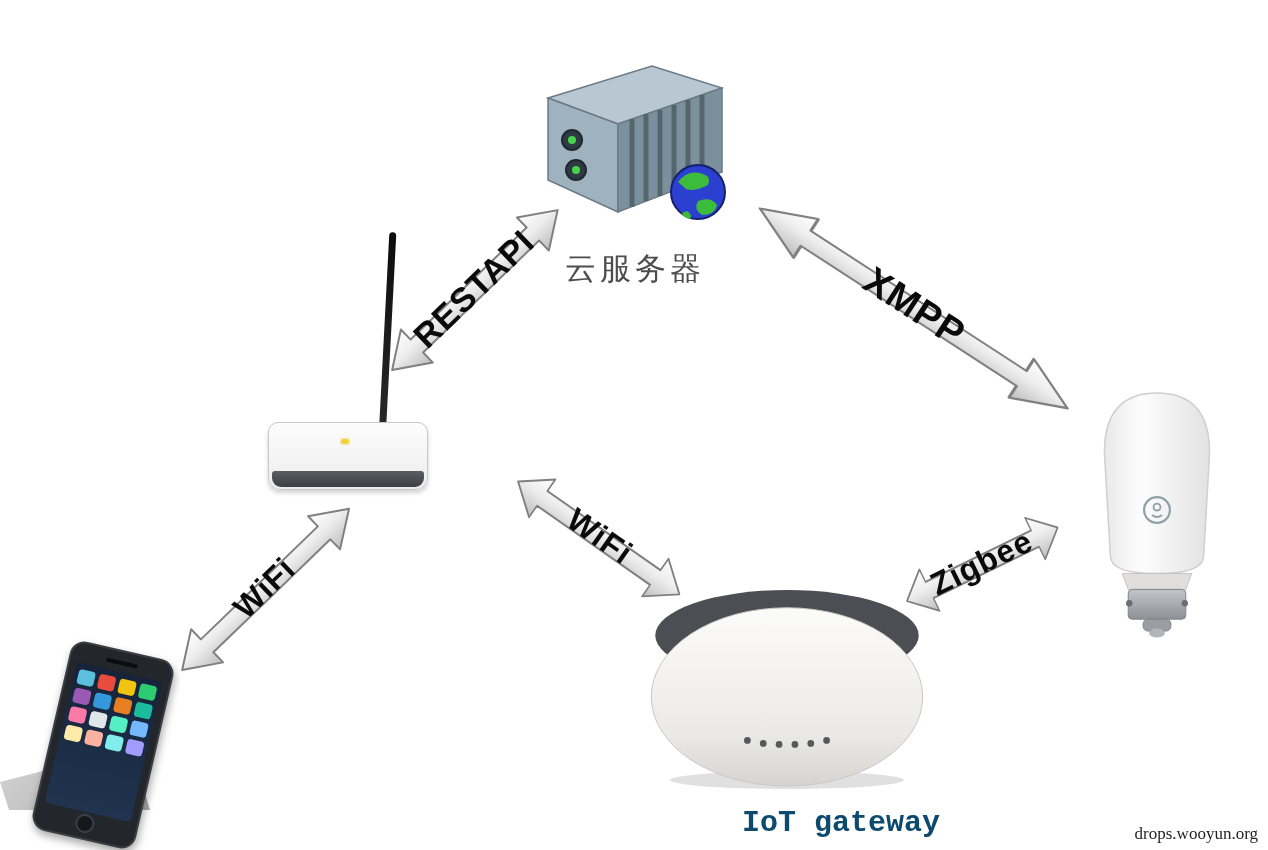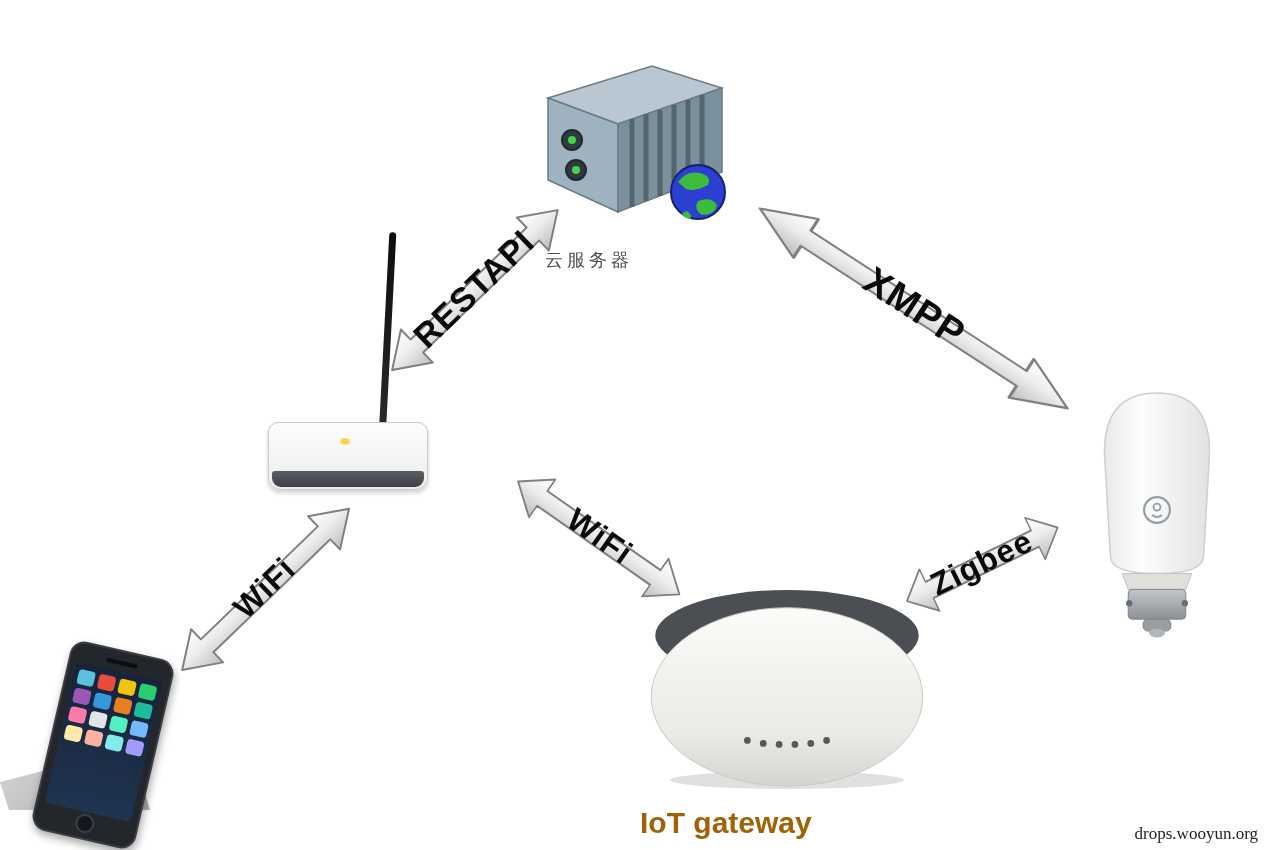--- a/index.html
+++ b/index.html
@@ -24,22 +24,22 @@
 
   #edge-restapi      {left:390px;top:342px;width:236px;transform:rotate(-44deg);}
   #edge-xmpp         {left:756px;top:176px;width:376px;transform:rotate(33deg);}
   #edge-wifi-phone   {left:180px;top:642px;width:238px;transform:rotate(-44deg);}
   #edge-wifi-gateway {left:516px;top:450px;width:202px;transform:rotate(35deg);}
   #edge-zigbee       {left:905px;top:572px;width:172px;transform:rotate(-26deg);}
 
   
   .server{position:absolute;left:540px;top:60px;width:190px;height:165px;}
   .server-label{
-    position:absolute;left:545px;top:248px;width:180px;
-    font-size:18px;color:#4d4d4d;letter-spacing:4px;
+    position:absolute;left:545px;top:248px;width:180px;text-align:center;
+    font-size:31px;color:#4d4d4d;letter-spacing:4px;
   }
 
   
   .router-antenna{
     position:absolute;left:379px;top:232px;width:7px;height:198px;
     background:linear-gradient(#0d0d0d,#2a2a2a);border-radius:4px 4px 2px 2px;
     transform:rotate(3deg);transform-origin:50% 100%;
   }
   .router-body{
     position:absolute;left:268px;top:422px;width:158px;height:66px;
@@ -88,22 +88,22 @@
   .app:nth-child(13){background:#ffeaa7}.app:nth-child(14){background:#fab1a0}
   .app:nth-child(15){background:#81ecec}.app:nth-child(16){background:#a29bfe}
   .phone .home{
     position:absolute;bottom:5px;left:50%;transform:translateX(-50%);
     width:15px;height:15px;border-radius:50%;background:#15171a;border:2px solid #3c4046;
   }
 
   
   .gateway{position:absolute;left:648px;top:582px;width:278px;height:208px;}
   .gateway-label{
-    position:absolute;left:640px;top:806px;width:300px;text-align:left;
-    font-size:30px;font-weight:bold;color:#a16207;
+    position:absolute;left:640px;top:806px;width:300px;text-align:right;
+    font-size:30px;font-weight:bold;color:#0c4a6e;font-family:Liberation Mono, monospace;
   }
 
   
   .bulb{position:absolute;left:1092px;top:383px;width:130px;height:258px;}
 
   
   .watermark{
     position:absolute;right:10px;bottom:6px;font-size:17px;color:#1f1f1f;
     font-family:"Liberation Serif", serif;
   }

